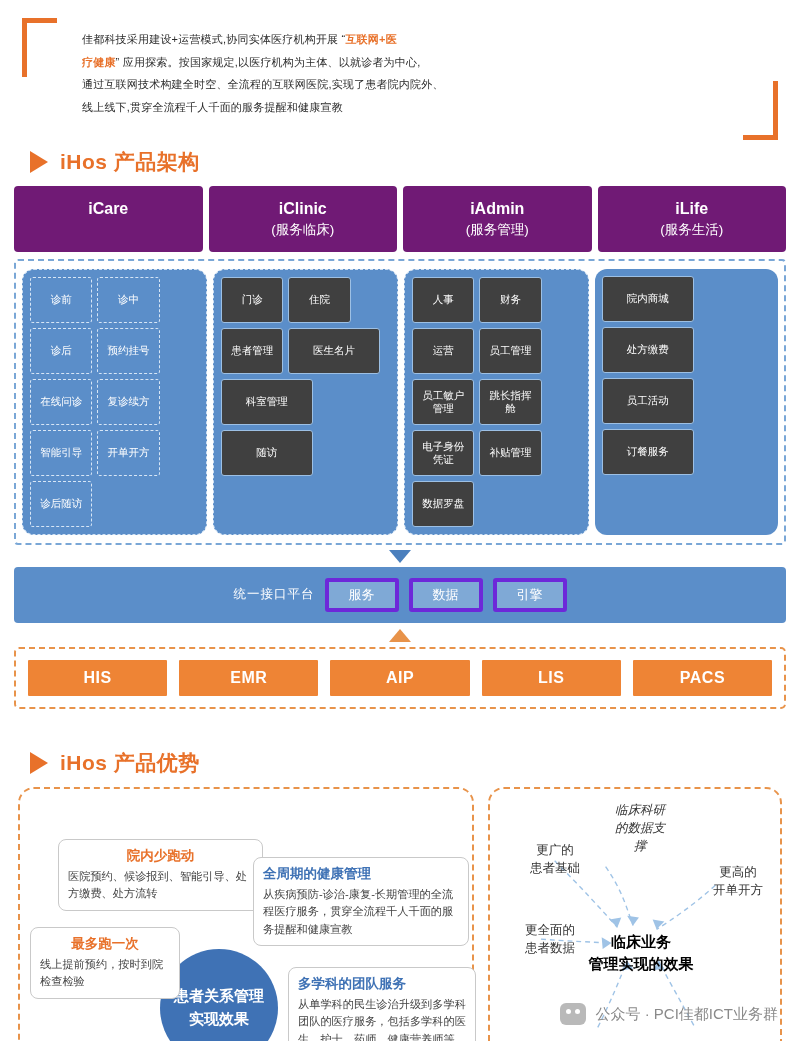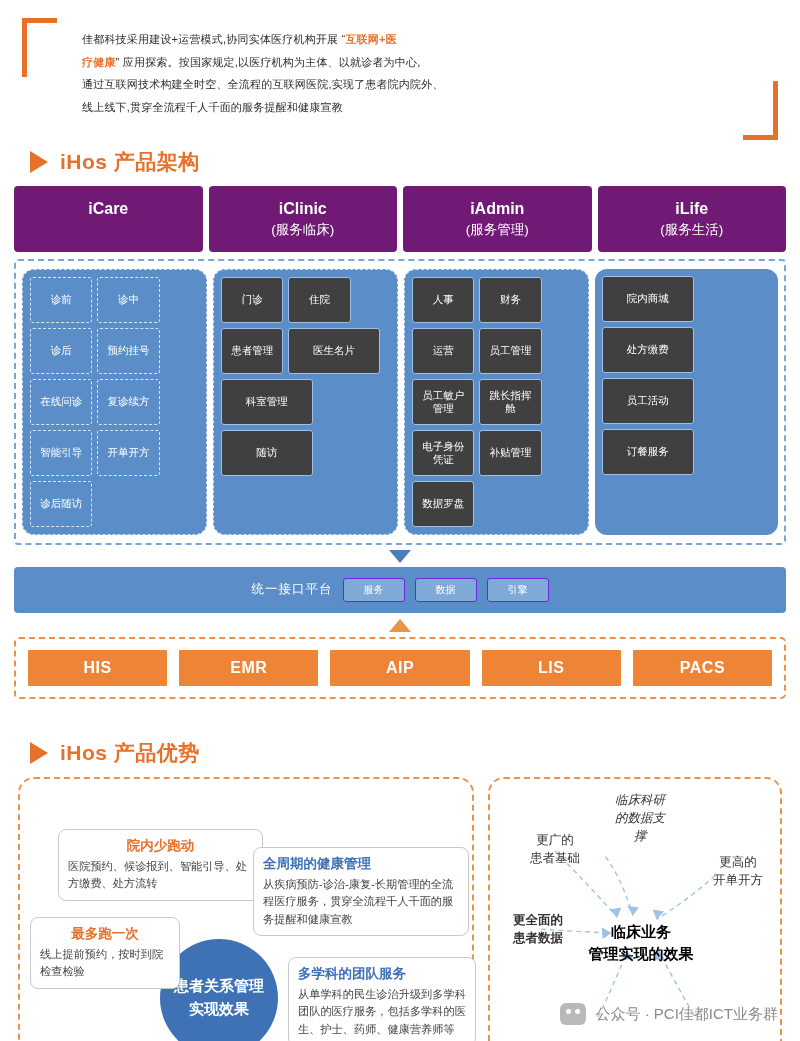--- a/index.html
+++ b/index.html
@@ -32,21 +32,21 @@
         display:flex;align-items:center;justify-content:center;text-align:center;line-height:1.25;padding:5px 4px;}
   .chip.solid{background:#404040;border:1px solid #9dc0e4;}
   .chip.w3{width:calc(33.33% - 4px);}
   .chip.w2{width:calc(50% - 3px);}
   .chip.tall{min-height:34px;}
   
   .arrow-down{width:0;height:0;margin:5px auto 0;border-left:11px solid transparent;border-right:11px solid transparent;border-top:13px solid #4a7fbd;}
   .arrow-up{width:0;height:0;margin:0 auto 4px;border-left:11px solid transparent;border-right:11px solid transparent;border-bottom:13px solid #e8934a;}
   .bus{background:#5b8ec9;border-radius:4px;color:#fff;display:flex;align-items:center;justify-content:center;gap:10px;padding:11px 0;margin-top:4px;}
   .bus-label{font-size:12.5px;letter-spacing:1px;}
-  .bus-chip{background:#7fa9d6;border:1px solid #6d28d9;border-radius:3px;font-size:10px;padding:4px 20px;}
+  .bus-chip{background:#7fa9d6;border:4px solid #6d28d9;border-radius:3px;font-size:13px;padding:4px 20px;}
   .sys-band{border:2px dashed #e8934a;border-radius:5px;margin-top:5px;padding:11px 12px;display:flex;gap:12px;}
   .sys{flex:1;background:#ee8435;color:#fff;border-radius:1px;text-align:center;font-size:16px;font-weight:bold;padding:9px 0;letter-spacing:.5px;}
   
   .adv{display:flex;gap:14px;margin:6px 18px 0 18px;}
   .adv-box{border:2px dashed #e8934a;border-radius:16px;position:relative;}
   .adv-left{width:452px;height:316px;}
   .adv-right{flex:1;height:316px;}
   .card{position:absolute;background:#fff;border:1.5px solid #c9c9c9;border-radius:8px;padding:7px 9px;}
   .card .c-title{font-weight:bold;font-size:13.5px;margin-bottom:3px;}
   .card .c-body{font-size:11.2px;line-height:1.55;color:#444;}
@@ -234,21 +234,21 @@
       <div>临床科研</div>
       <div>的数据支</div>
       <div>撑</div>
     </div>
 
     <div class="node" style="left:208px;top:74px;width:80px;">
       <div>更高的</div>
       <div>开单开方</div>
     </div>
 
-    <div class="node" style="left:5px;top:132px;width:86px;font-weight:bold;">
+    <div class="node" style="left:17px;top:132px;width:86px;">
       <div>更全面的</div>
       <div>患者数据</div>
     </div>
 
     <div class="core" style="left:86px;top:142px;width:130px;">
       <div>临床业务</div>
       <div>管理实现的效果</div>
     </div>
   </div>
 </div>

